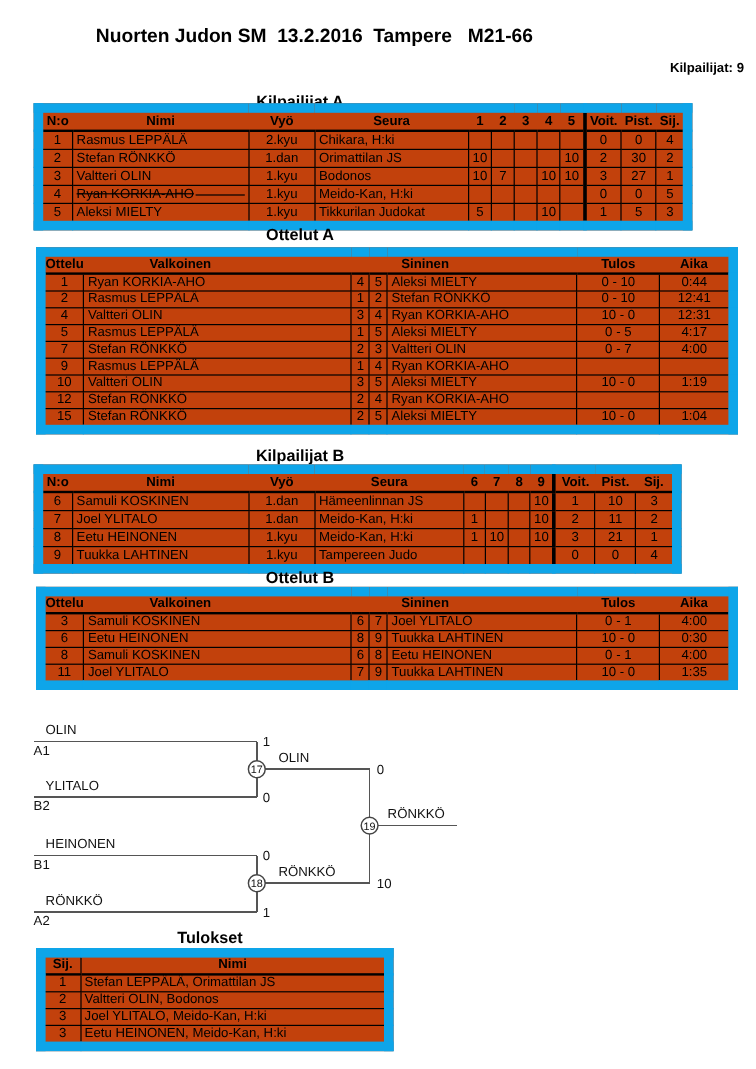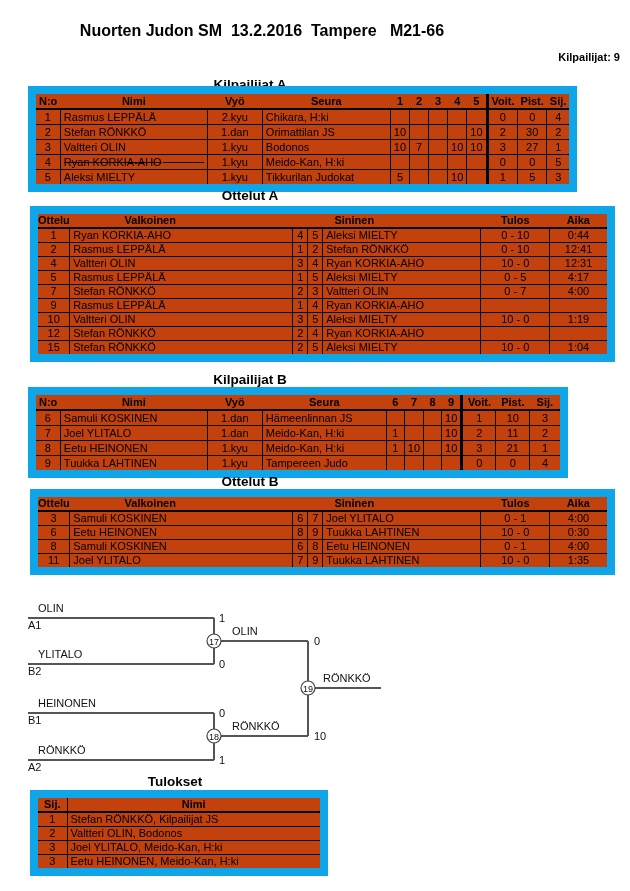--- a/index.html
+++ b/index.html
@@ -480,21 +480,21 @@
   </colgroup>
   <thead>
     <tr>
       <th>Sij.</th>
       <th>Nimi</th>
     </tr>
   </thead>
   <tbody>
       <tr>
         <td>1</td>
-        <td>Stefan RÖNKKÖ, Kilpailijat JS</td>
+        <td>Stefan LEPPÄLÄ, Orimattilan JS</td>
       </tr>
       <tr>
         <td>2</td>
         <td>Valtteri OLIN, Bodonos</td>
       </tr>
       <tr>
         <td>3</td>
         <td>Joel YLITALO, Meido-Kan, H:ki</td>
       </tr>
       <tr>

